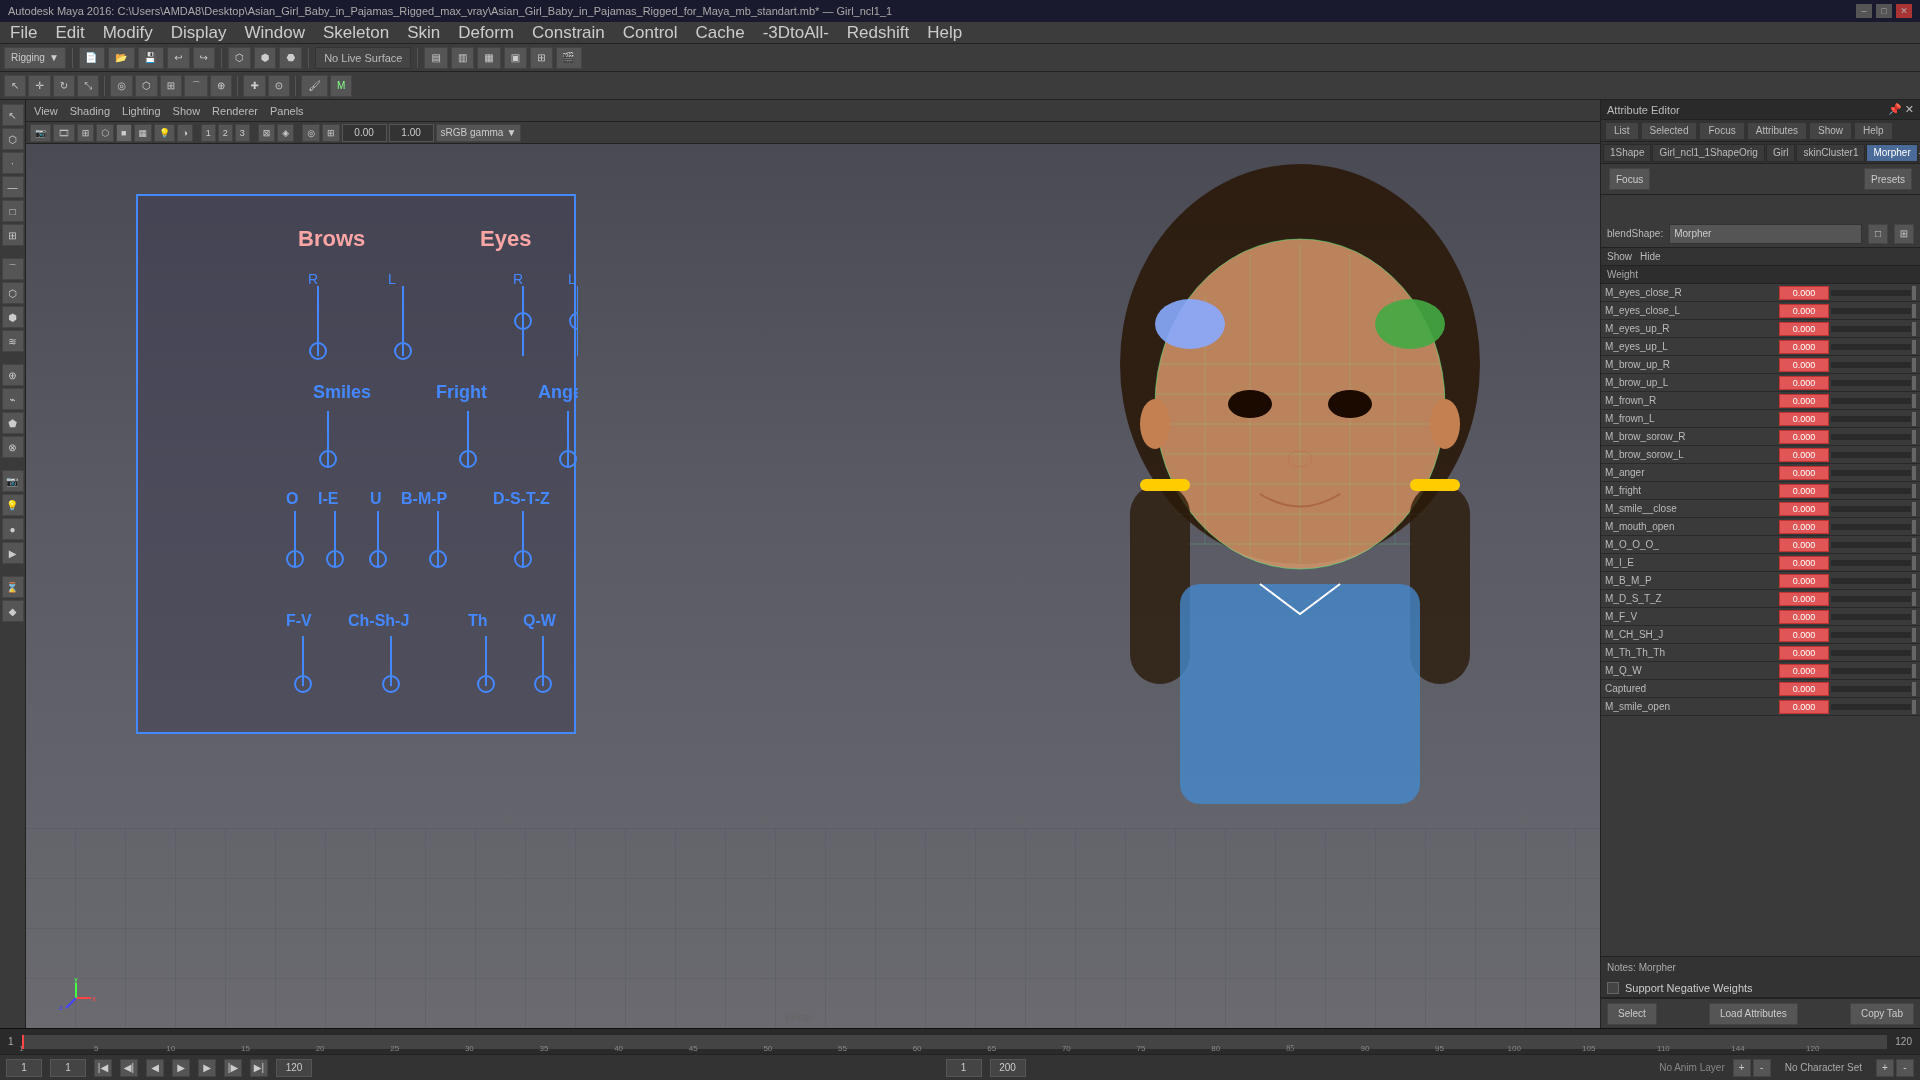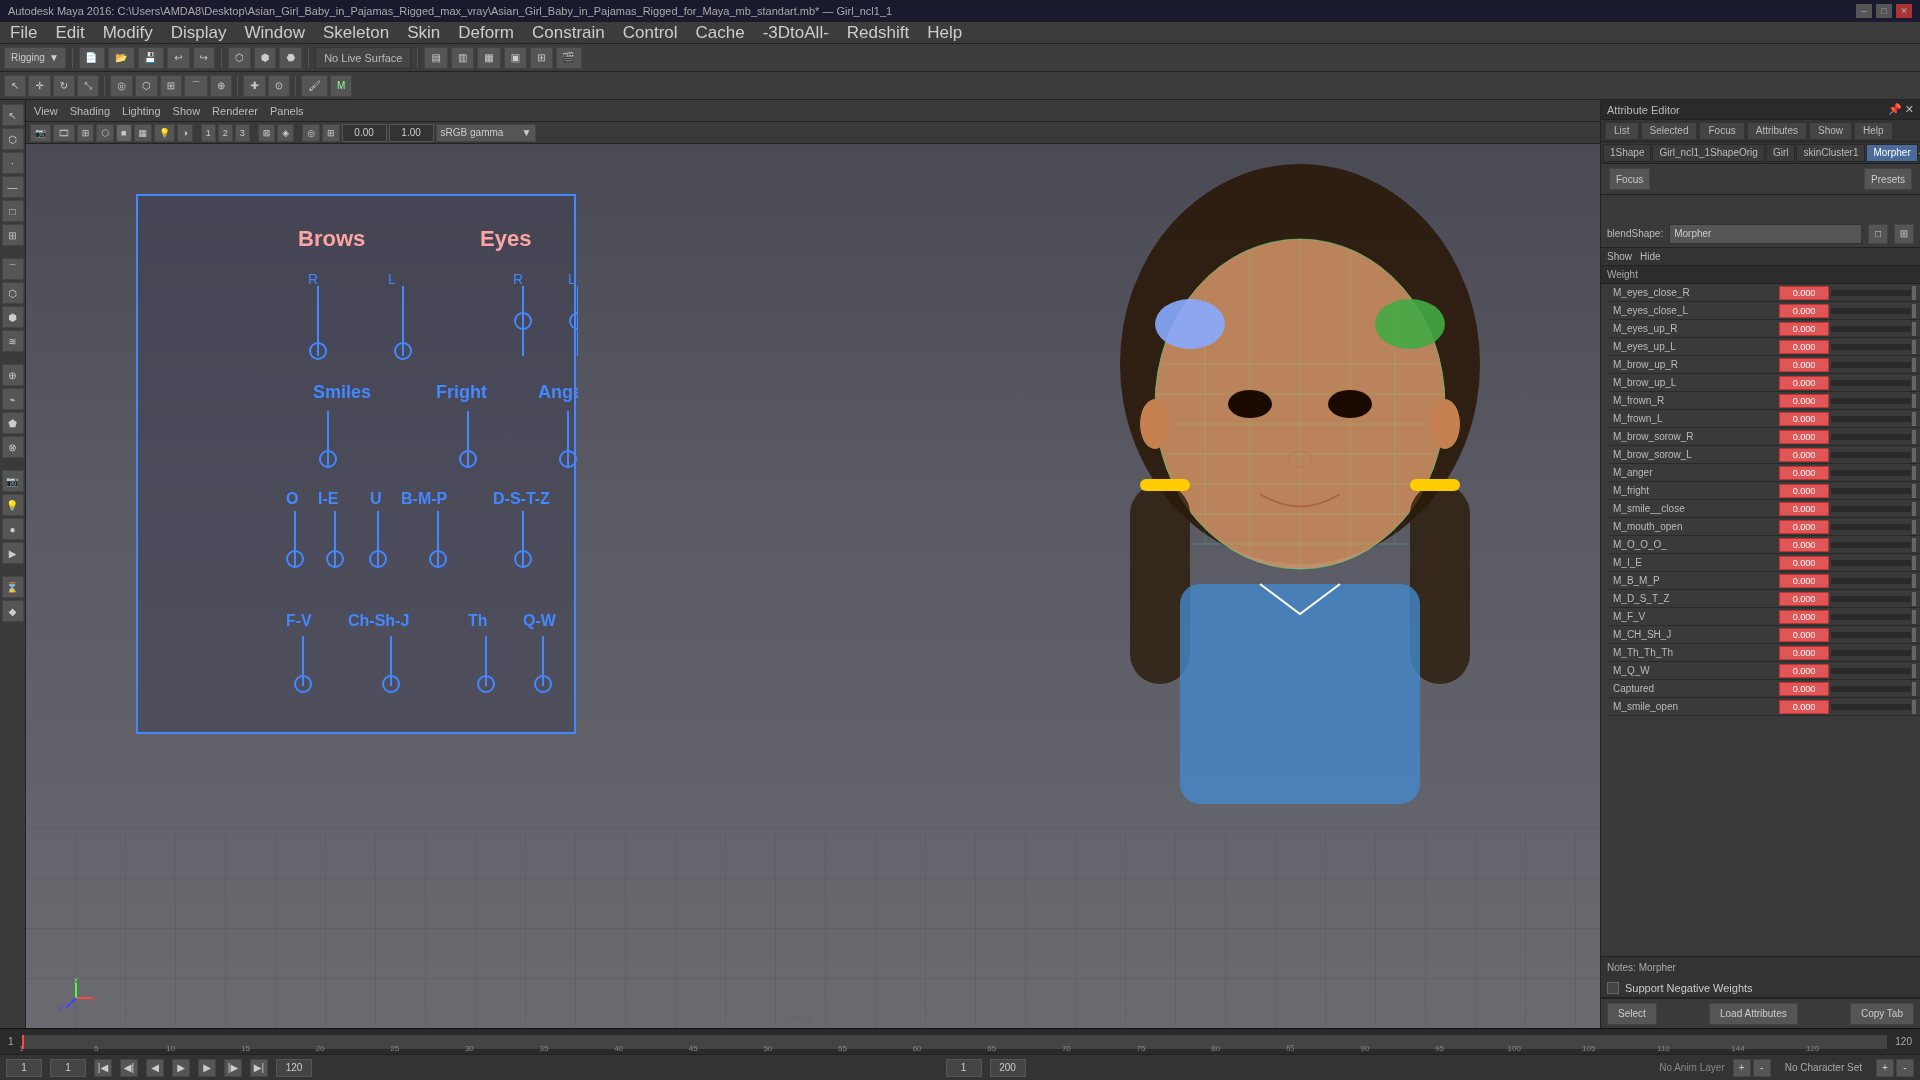--- a/index.html
+++ b/index.html
@@ -164,21 +164,21 @@
       font-size: 10px;
       text-align: center;
     }
     .vp-dropdown {
       background: #555;
       border: 1px solid #444;
       color: #ccc;
       height: 18px;
       padding: 0 4px;
       font-size: 10px;
-      display: flex; align-items: center; gap: 18px;
+      display: flex; align-items: center; gap: 3px;
     }
 
     #viewport-canvas {
       position: absolute;
       top: 44px;
       left: 0; right: 0; bottom: 0;
       background: #5a5a5a;
     }
 
     
@@ -313,21 +313,20 @@
       align-items: center;
       padding: 0 6px;
       border-bottom: 1px solid #222;
     }
     #weight-header span { color: #aaa; font-size: 10px; }
 
     #weight-list {
       flex: 1;
       overflow-y: auto;
       background: #3a3a3a;
-      padding-left: 8px;
     }
     #weight-list::-webkit-scrollbar { width: 8px; }
     #weight-list::-webkit-scrollbar-track { background: #2a2a2a; }
     #weight-list::-webkit-scrollbar-thumb { background: #555; }
 
     .weight-row {
       height: 18px;
       display: flex;
       align-items: center;
       padding: 0 4px;

